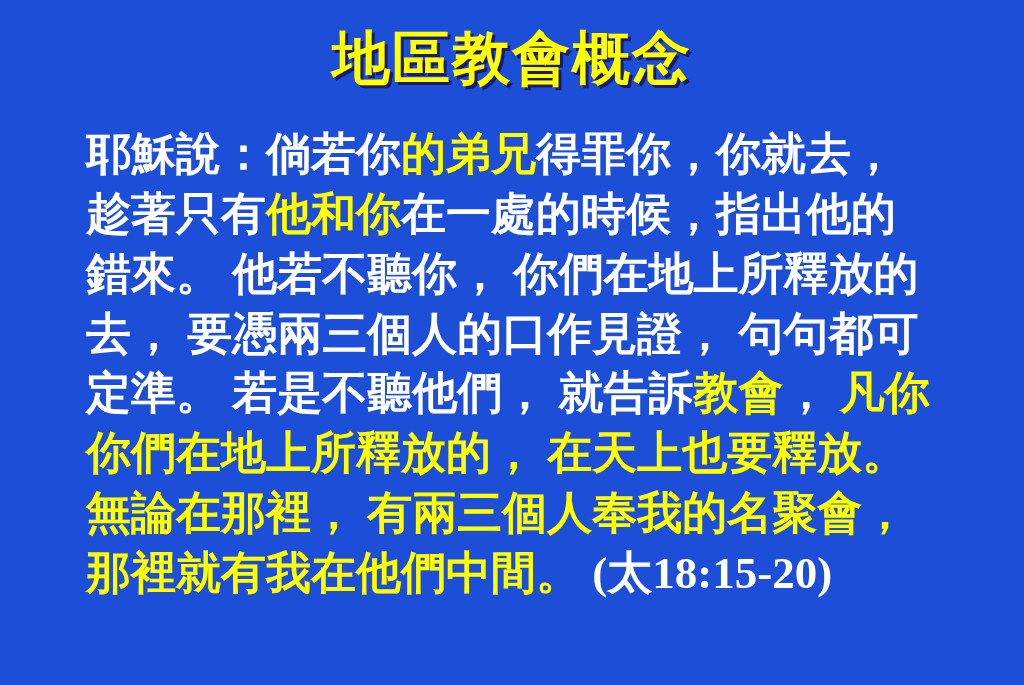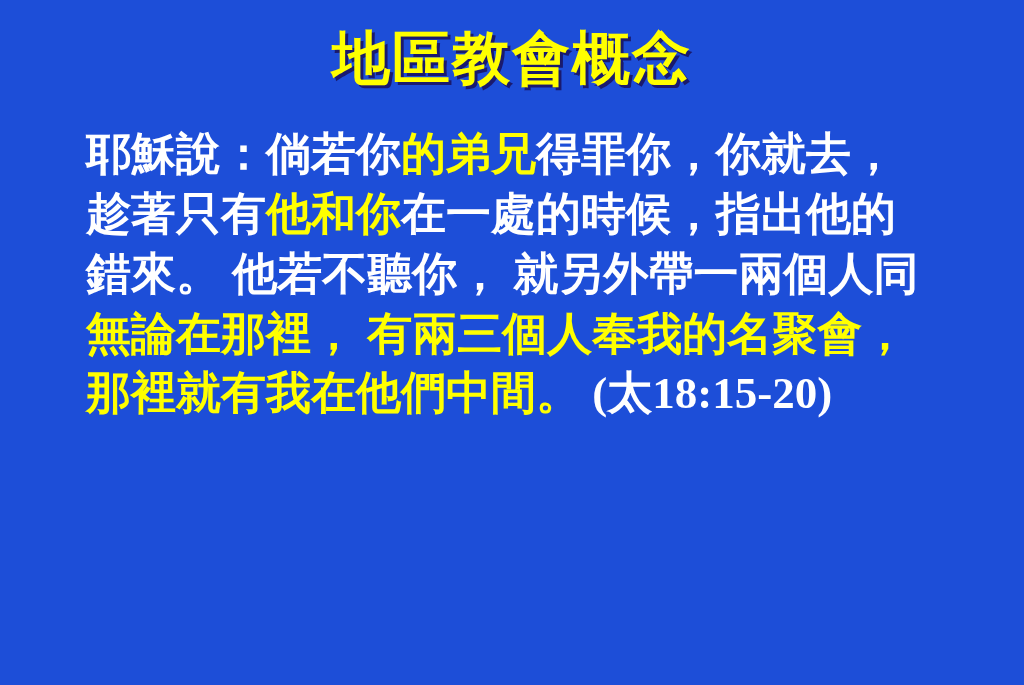--- a/index.html
+++ b/index.html
@@ -54,18 +54,21 @@
 </head>
 <body>
 
 <div class="slide">
 
   <div class="slide-title">地區教會概念</div>
 
   <div class="body-text">
       <p><span style="color: rgb(255, 255, 255);">耶穌說：倘若你</span><span style="color: rgb(255, 255, 0);">的弟兄</span><span style="color: rgb(255, 255, 255);">得罪你，你就去，</span></p>
       <p><span style="color: rgb(255, 255, 255);">趁著只有</span><span style="color: rgb(255, 255, 0);">他和你</span><span style="color: rgb(255, 255, 255); text-align: right;">在一處的時候，指出他的</span></p>
-      <p><span style="color: rgb(255, 255, 255);">錯來。 他若不聽你， 就另外帶一兩個人同</span></p>
+      <p><span style="color: rgb(255, 255, 255);">錯來。 他若不聽你， 你們在地上所釋放的</span></p>
+      <p><span style="color: rgb(255, 255, 255);">去， 要憑兩三個人的口作見證， 句句都可</span></p>
+      <p><span style="color: rgb(255, 255, 255);">定準。 若是不聽他們， 就告訴</span><span style="color: rgb(255, 255, 0);">教會</span><span style="color: rgb(255, 255, 255);">， </span><span style="color: rgb(255, 255, 0);">凡你</span></p>
+      <p><span style="color: rgb(255, 255, 0);">你們在地上所釋放的， 在天上也要釋放。</span></p>
       <p><span style="color: rgb(255, 255, 0); text-align: right;">無論在那裡， 有兩三個人奉我的名聚會，</span></p>
       <p><span style="color: rgb(255, 255, 0);">那裡就有我在他們中間。</span><span style="color: rgb(255, 255, 255);">  (太18:15-20)</span></p>
     </div>
 
 </div>
 
 </body></html>

